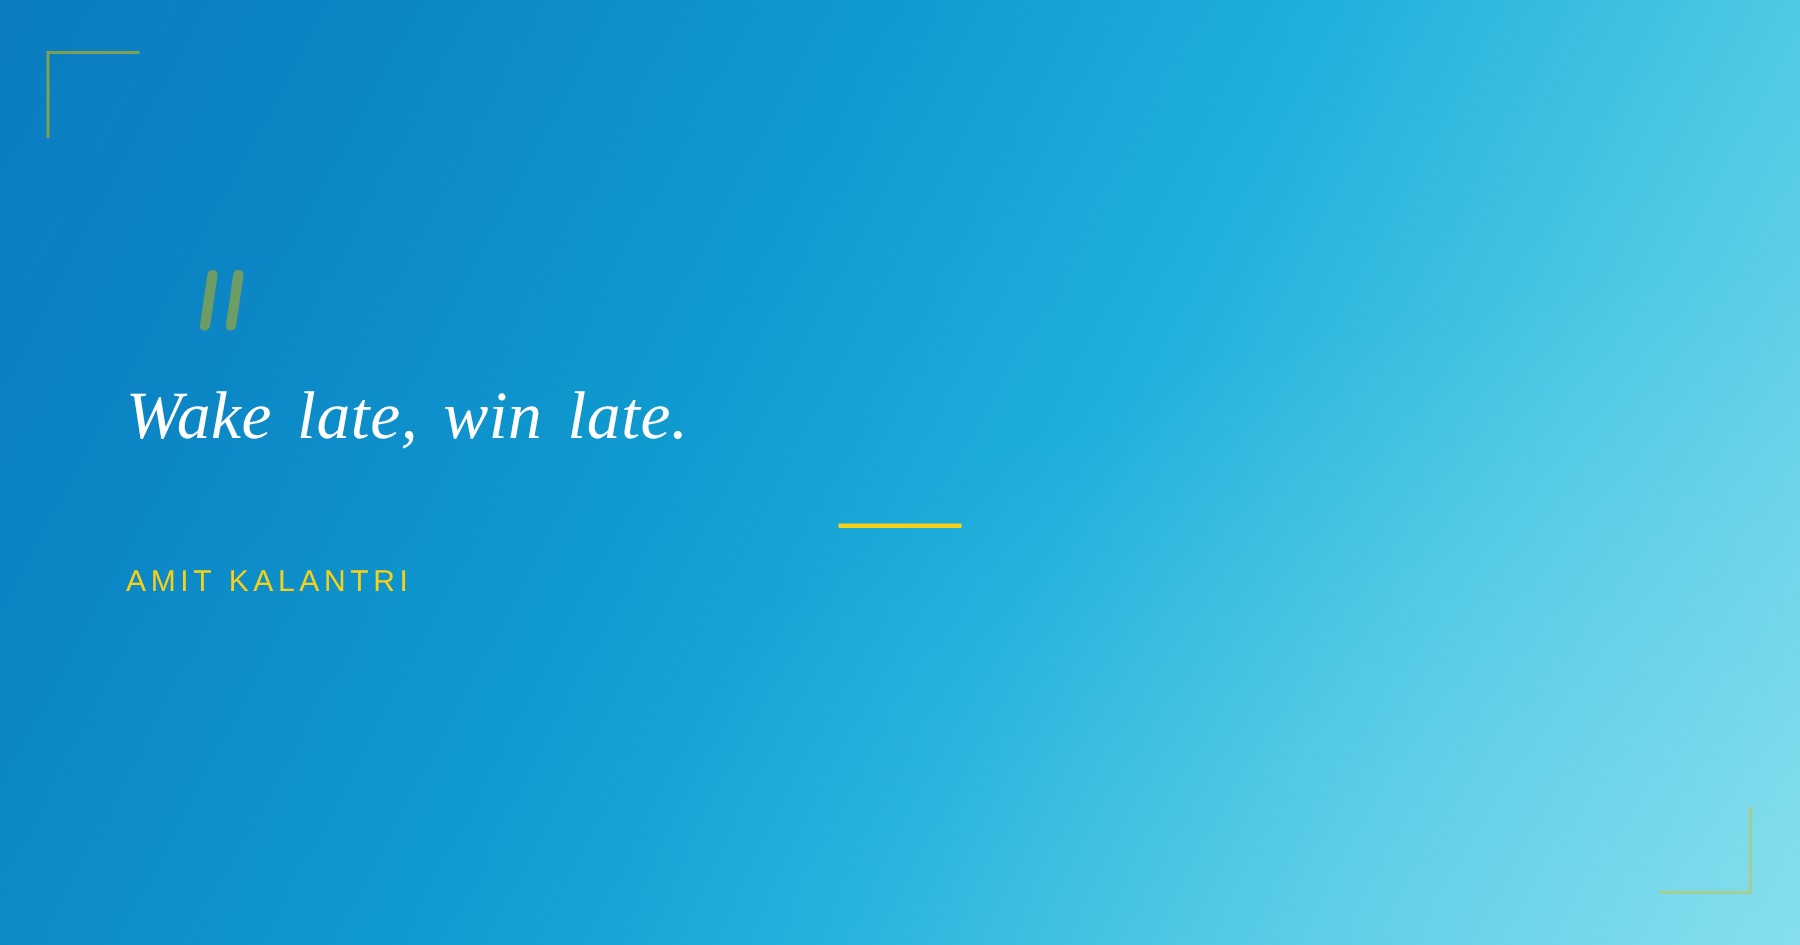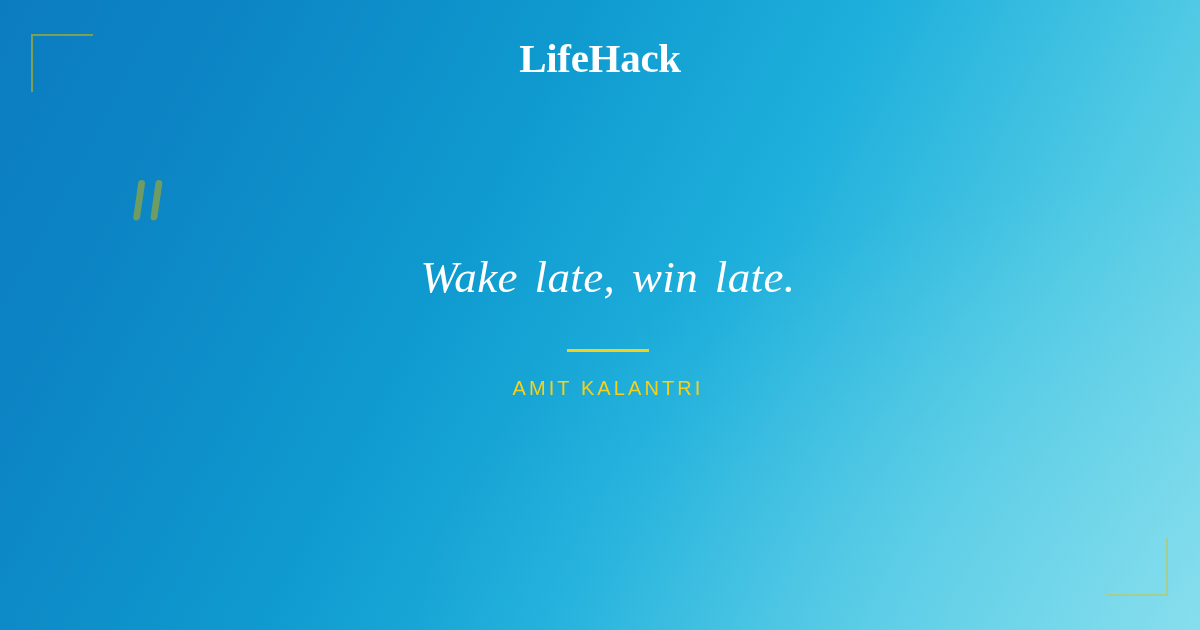--- a/index.html
+++ b/index.html
@@ -89,24 +89,23 @@
     font-size: 41px;
     font-weight: 700;
     color: #ffffff;
     letter-spacing: -0.3px;
     line-height: 1;
   }
 
   
   .content {
     position: absolute;
-    left: 16px;
+    left: 0;
     right: 0;
     top: 250px;
-    text-align: center;
     z-index: 3;
     padding: 0 84px;
     box-sizing: border-box;
   }
 
   .quote-text {
     font-family: "Liberation Serif", "DejaVu Serif", serif;
     font-style: italic;
     font-size: 45px;
     font-weight: 400;
@@ -144,23 +143,20 @@
   <div class="corner corner-tl"></div>
   <div class="corner corner-br"></div>
 
   <div class="quote-mark">
     <svg viewBox="0 0 48 64" xmlns="http://www.w3.org/2000/svg" aria-hidden="true">
       <path d="M13.5 4 C15.8 4 17.4 5.2 17.0 7.8 L12.2 40.5 C11.8 43.1 10.3 44.4 8.4 44.4 C6.3 44.4 5.0 43.0 5.4 40.4 L10.1 7.6 C10.5 5.1 11.6 4 13.5 4 Z" fill="#93a63e" opacity="0.72"></path>
       <path d="M30.8 4 C33.1 4 34.7 5.2 34.3 7.8 L29.5 40.5 C29.1 43.1 27.6 44.4 25.7 44.4 C23.6 44.4 22.3 43.0 22.7 40.4 L27.4 7.6 C27.8 5.1 28.9 4 30.8 4 Z" fill="#93a63e" opacity="0.72"></path>
     </svg>
   </div>
 
-  <div class="brand">
-    <span class="brand-wordmark">LifeHack</span>
-  </div>
 
   <div class="content">
     <p class="quote-text">Wake late, win late.</p>
 
     <hr class="divider">
 
     <div class="author">AMIT KALANTRI</div>
   </div>
 
 </div>

